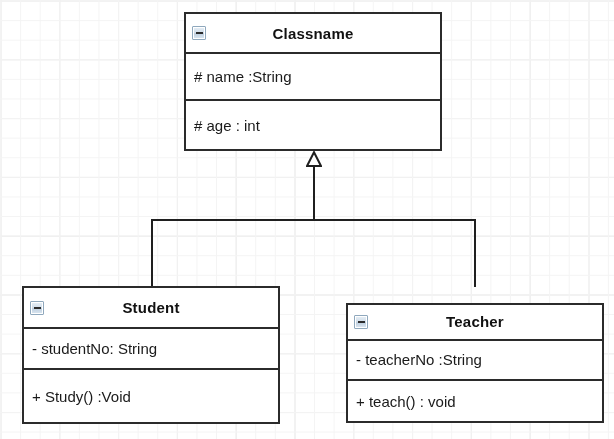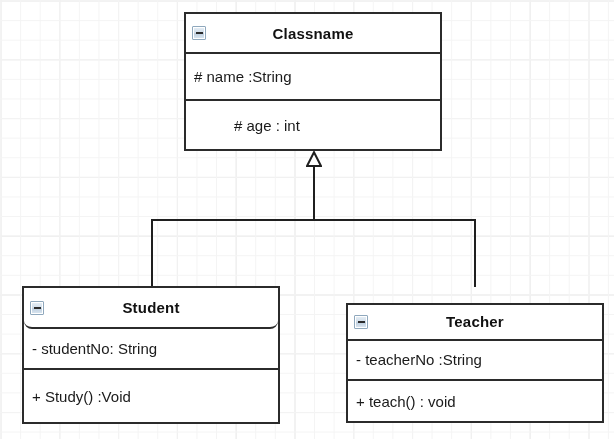--- a/index.html
+++ b/index.html
@@ -109,37 +109,37 @@
 <div id="canvas">
 
   <div class="uml-class" style="left:184px; top:12px; width:258px; height:139px;">
     <div class="uml-header" style="height:40px;">
       <span class="collapse-icon"></span>
       <span class="uml-title">Classname</span>
     </div>
     <div class="uml-compartment divider" style="height:47px;">
       <span># name :String</span>
     </div>
-    <div class="uml-compartment" style="height:48px;margin-left:40px;">
+    <div class="uml-compartment" style="height:48px;">
       <span># age : int</span>
     </div>
   </div>
 
   <div class="gen-arrow-wrap" style="left:306px; top:151px;">
     <svg width="16" height="16" viewBox="0 0 16 16" aria-hidden="true">
       <polygon points="8,1.2 15,15 1,15" fill="#ffffff" stroke="#1f1f1f" stroke-width="2" stroke-linejoin="miter"></polygon>
     </svg>
   </div>
   <div class="conn conn-v" style="left:313px; top:165px; height:55px;"></div>
   <div class="conn conn-h" style="left:151px; top:219px; width:325px;"></div>
   <div class="conn conn-v" style="left:151px; top:219px; height:68px;"></div>
   <div class="conn conn-v" style="left:474px; top:219px; height:68px;"></div>
 
   <div class="uml-class" style="left:22px; top:286px; width:258px; height:138px;">
-    <div class="uml-header" style="height:41px;border-radius:8px;">
+    <div class="uml-header" style="height:41px;">
       <span class="collapse-icon"></span>
       <span class="uml-title">Student</span>
     </div>
     <div class="uml-compartment divider" style="height:41px;">
       <span>- studentNo: String</span>
     </div>
     <div class="uml-compartment" style="height:52px;">
       <span>+ Study() :Void</span>
     </div>
   </div>

